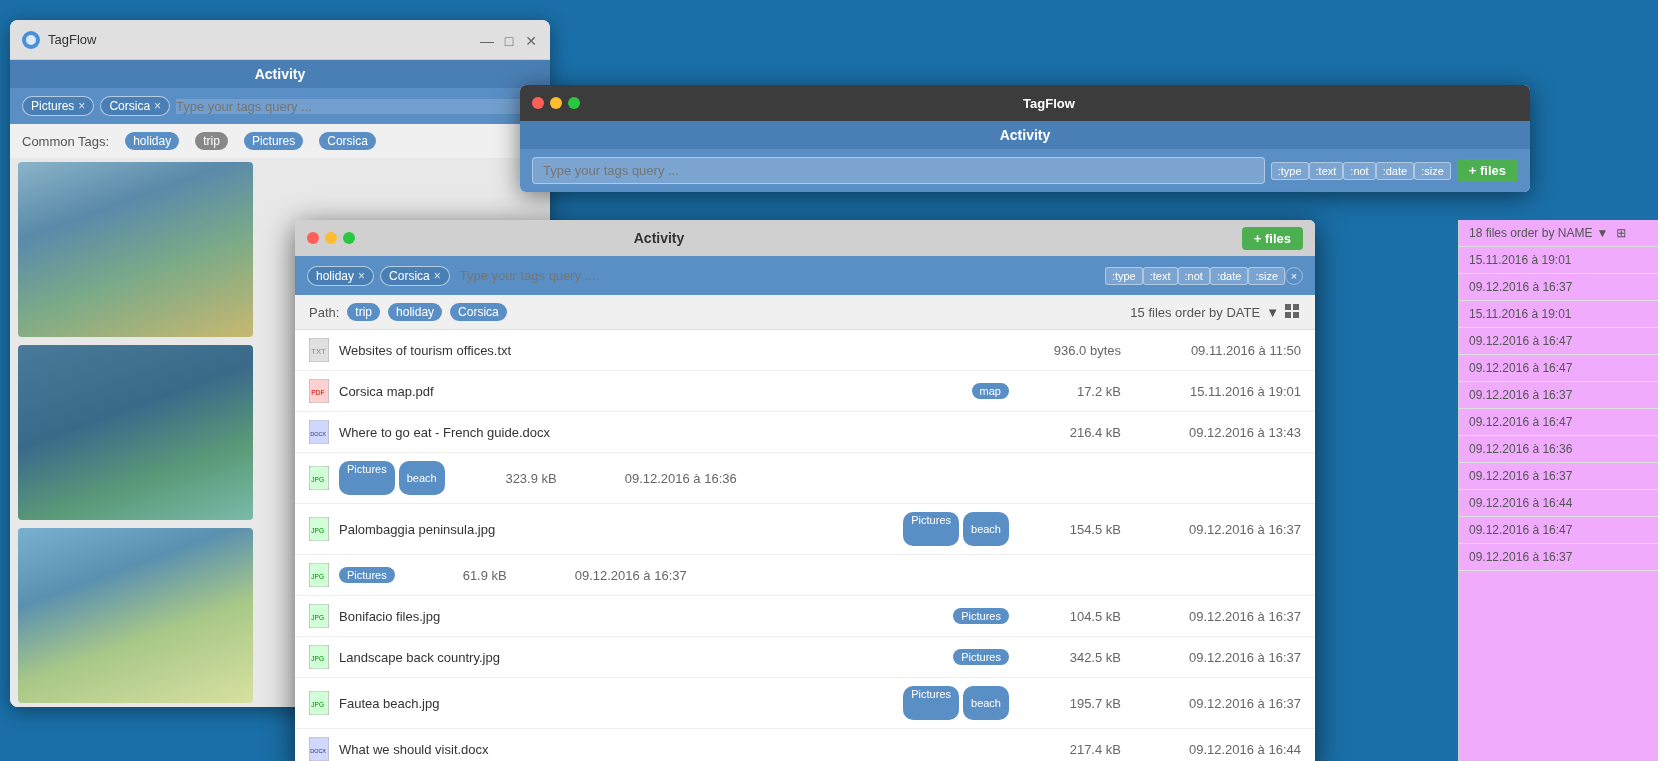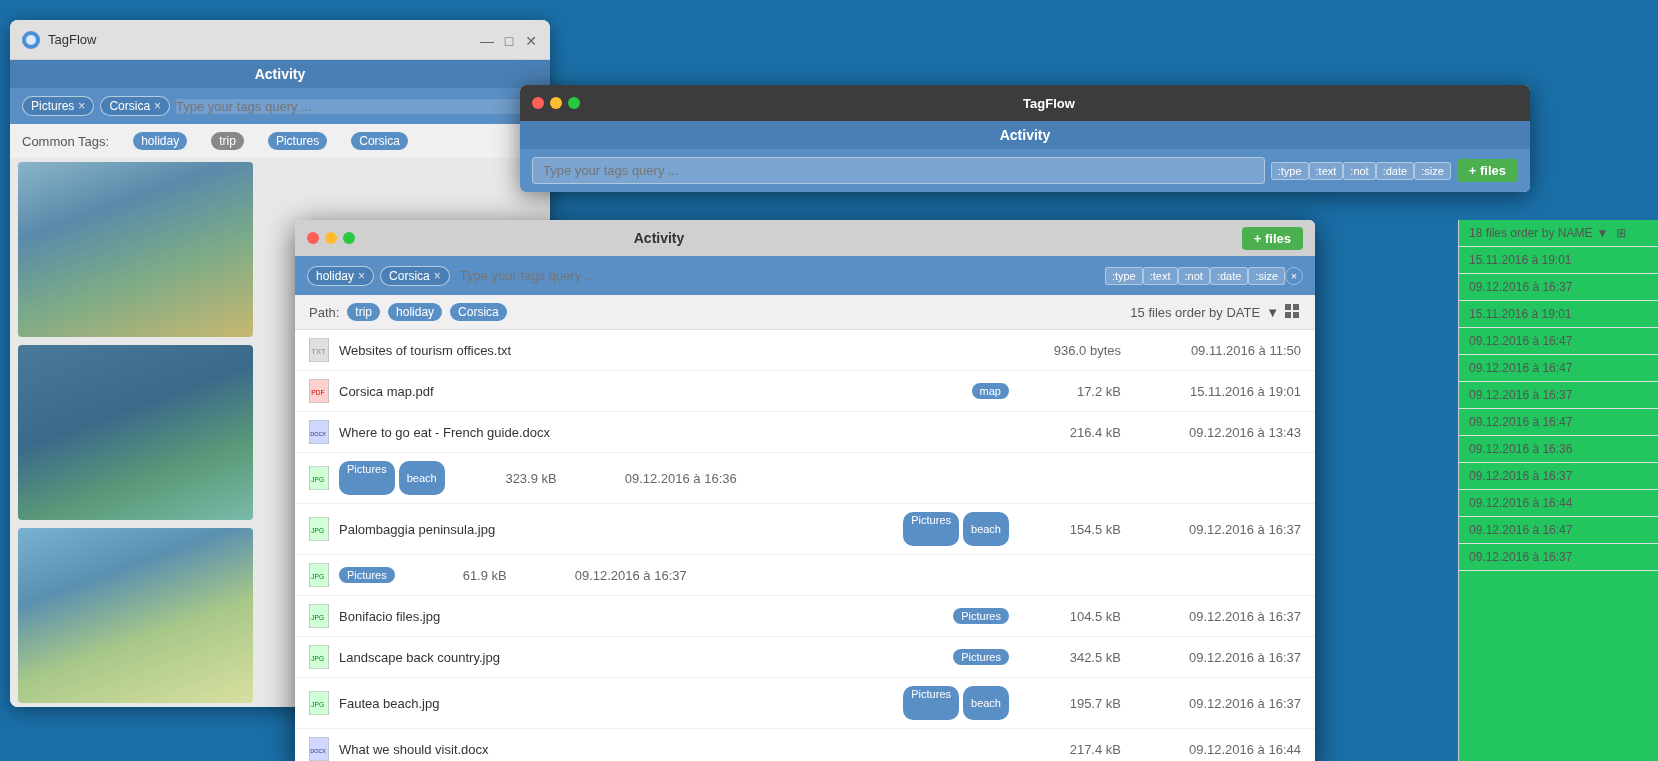--- a/index.html
+++ b/index.html
@@ -27,21 +27,21 @@
     .win1-title { font-size: 13px; color: #333; font-weight: 500; }
     .win1-controls { margin-left: auto; display: flex; gap: 8px; }
     .win1-btn { width: 14px; height: 14px; border: none; background: none; cursor: pointer; font-size: 14px; color: #666; }
     .win1-menubar { background: #f5f5f5; display: flex; gap: 16px; padding: 4px 12px; border-bottom: 1px solid #ddd; }
     .win1-menu { font-size: 13px; color: #333; cursor: pointer; }
     .win1-activity { background: #4a7fb5; color: white; text-align: center; padding: 6px; font-weight: 600; font-size: 14px; }
     .win1-search { background: #5a8fc5; padding: 8px 12px; display: flex; align-items: center; gap: 6px; }
     .tag-pill { background: #4a7fb5; color: white; border: 1px solid rgba(255,255,255,0.6); border-radius: 12px; padding: 2px 8px; font-size: 12px; display: inline-flex; align-items: center; gap: 4px; }
     .tag-pill .x { cursor: pointer; opacity: 0.8; }
     .win1-search input { background: rgba(255,255,255,0.15); border: none; outline: none; color: rgba(255,255,255,0.7); flex: 1; font-size: 13px; }
-    .win1-common { padding: 8px 12px; display: flex; align-items: center; gap: 24px; background: #f0f0f0; }
+    .win1-common { padding: 8px 12px; display: flex; align-items: center; gap: 16px; background: #f0f0f0; }
     .common-label { color: #555; font-size: 13px; }
     .tag-blue { background: #5a8fc5; color: white; border-radius: 10px; padding: 2px 8px; font-size: 12px; }
     .tag-gray { background: #888; color: white; border-radius: 10px; padding: 2px 8px; font-size: 12px; }
     .win1-images { display: flex; flex-direction: column; gap: 0; background: #e8e8e8; }
     .img-placeholder { width: 235px; height: 175px; background: linear-gradient(135deg, #5a9abf 0%, #3d7a9f 40%, #6fb88a 70%, #8fcd9a 100%); margin: 4px 8px; border-radius: 4px; overflow: hidden; position: relative; }
 
     
     .win2 {
       position: absolute;
       top: 85px; left: 520px;
@@ -108,21 +108,21 @@
     .file-date { width: 180px; text-align: right; color: #666; font-size: 13px; }
     .tag-pictures { background: #5a8fc5; color: white; border-radius: 10px; padding: 2px 8px; font-size: 11px; }
     .tag-beach { background: #5a8fc5; color: white; border-radius: 10px; padding: 11px 8px; font-size: 11px; }
     .tag-map { background: #5a8fc5; color: white; border-radius: 10px; padding: 2px 8px; font-size: 11px; }
 
     
     .right-panel {
       position: absolute;
       top: 220px; right: 0;
       width: 200px;
-      background: #22c55e;
+      background: #f0abfc;
       height: 541px;
       border-left: 1px solid #ccc;
       overflow-y: auto;
     }
     .right-panel-header { padding: 6px 10px; font-size: 12px; color: #555; border-bottom: 1px solid #ddd; display: flex; align-items: center; gap: 4px; }
     .right-panel-item { padding: 6px 10px; font-size: 12px; color: #555; border-bottom: 1px solid #e0e0e0; cursor: pointer; }
   </style>
 </head>
 <body>
 

